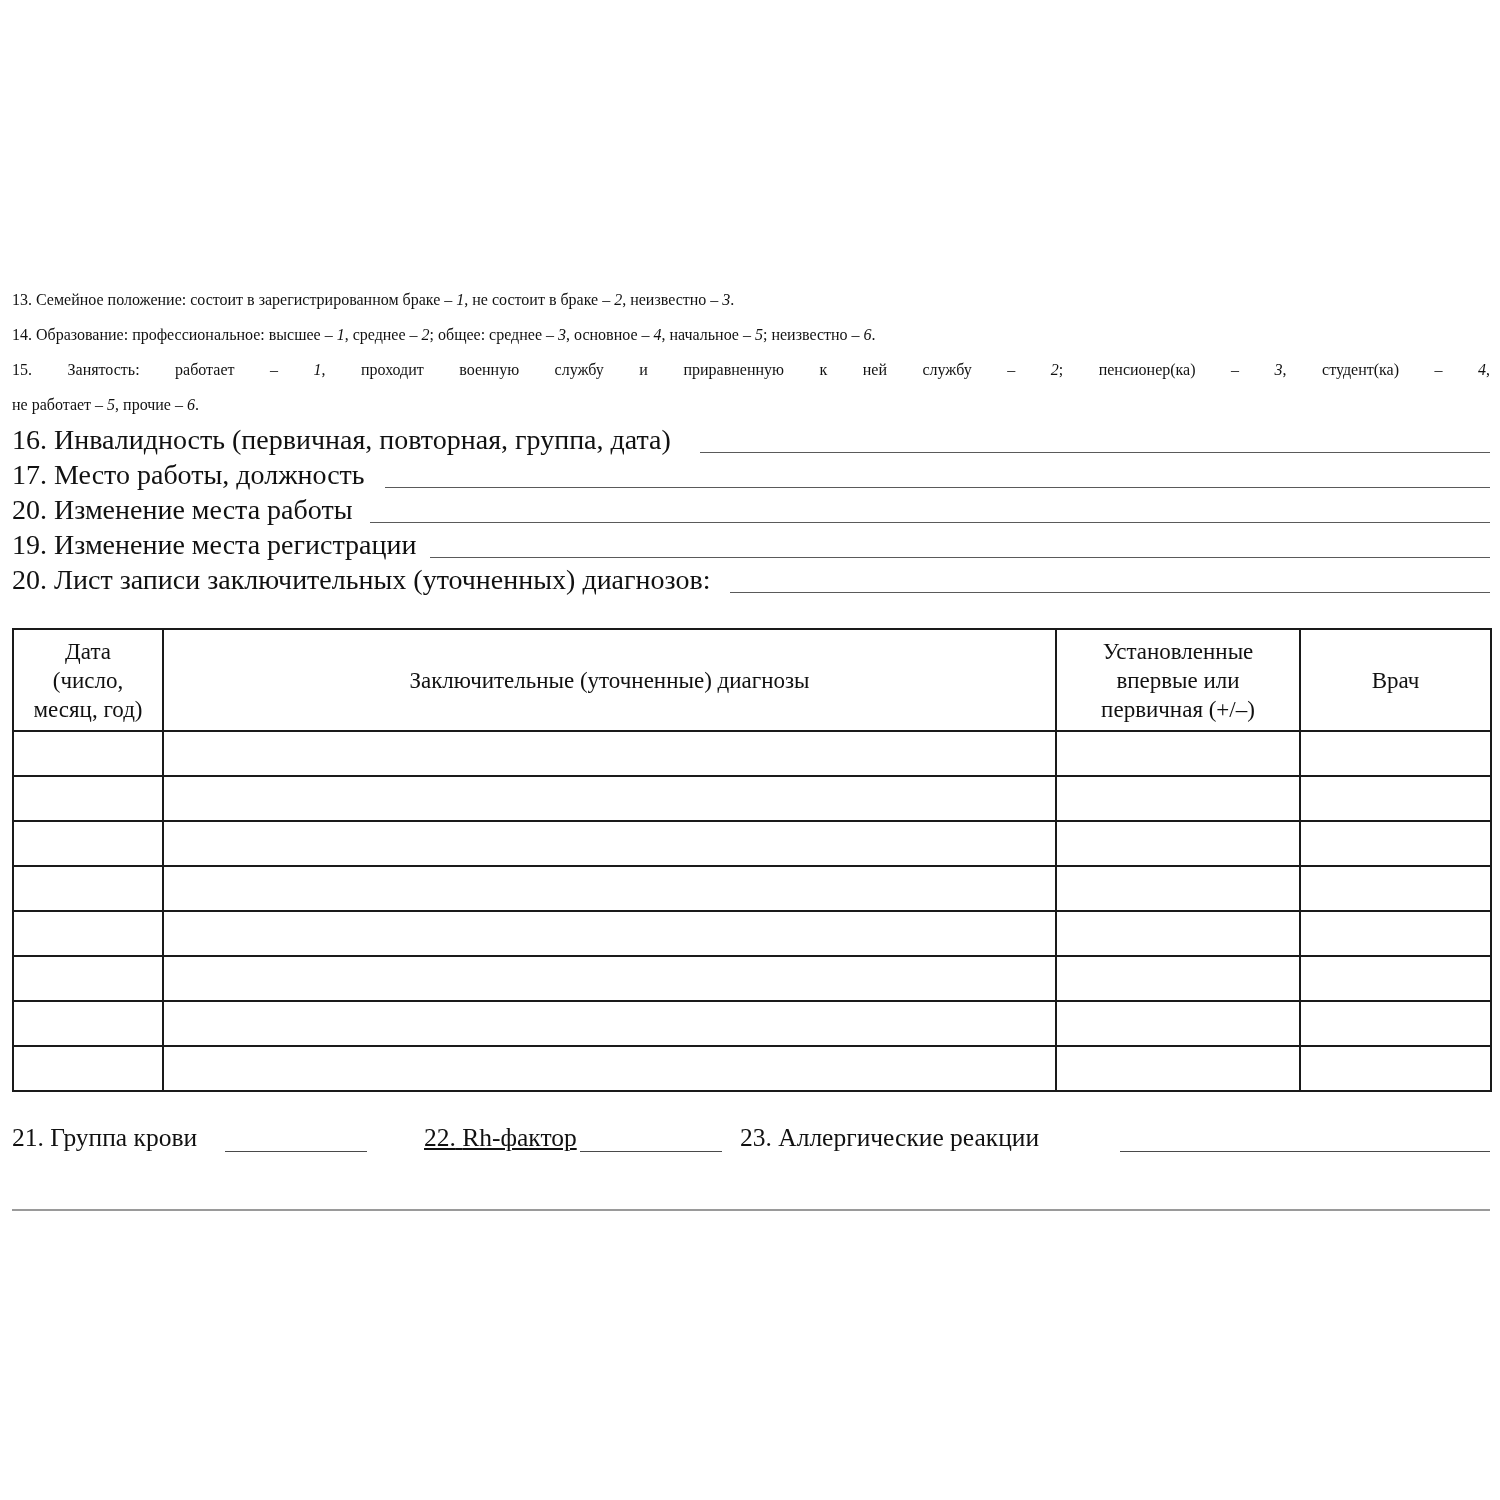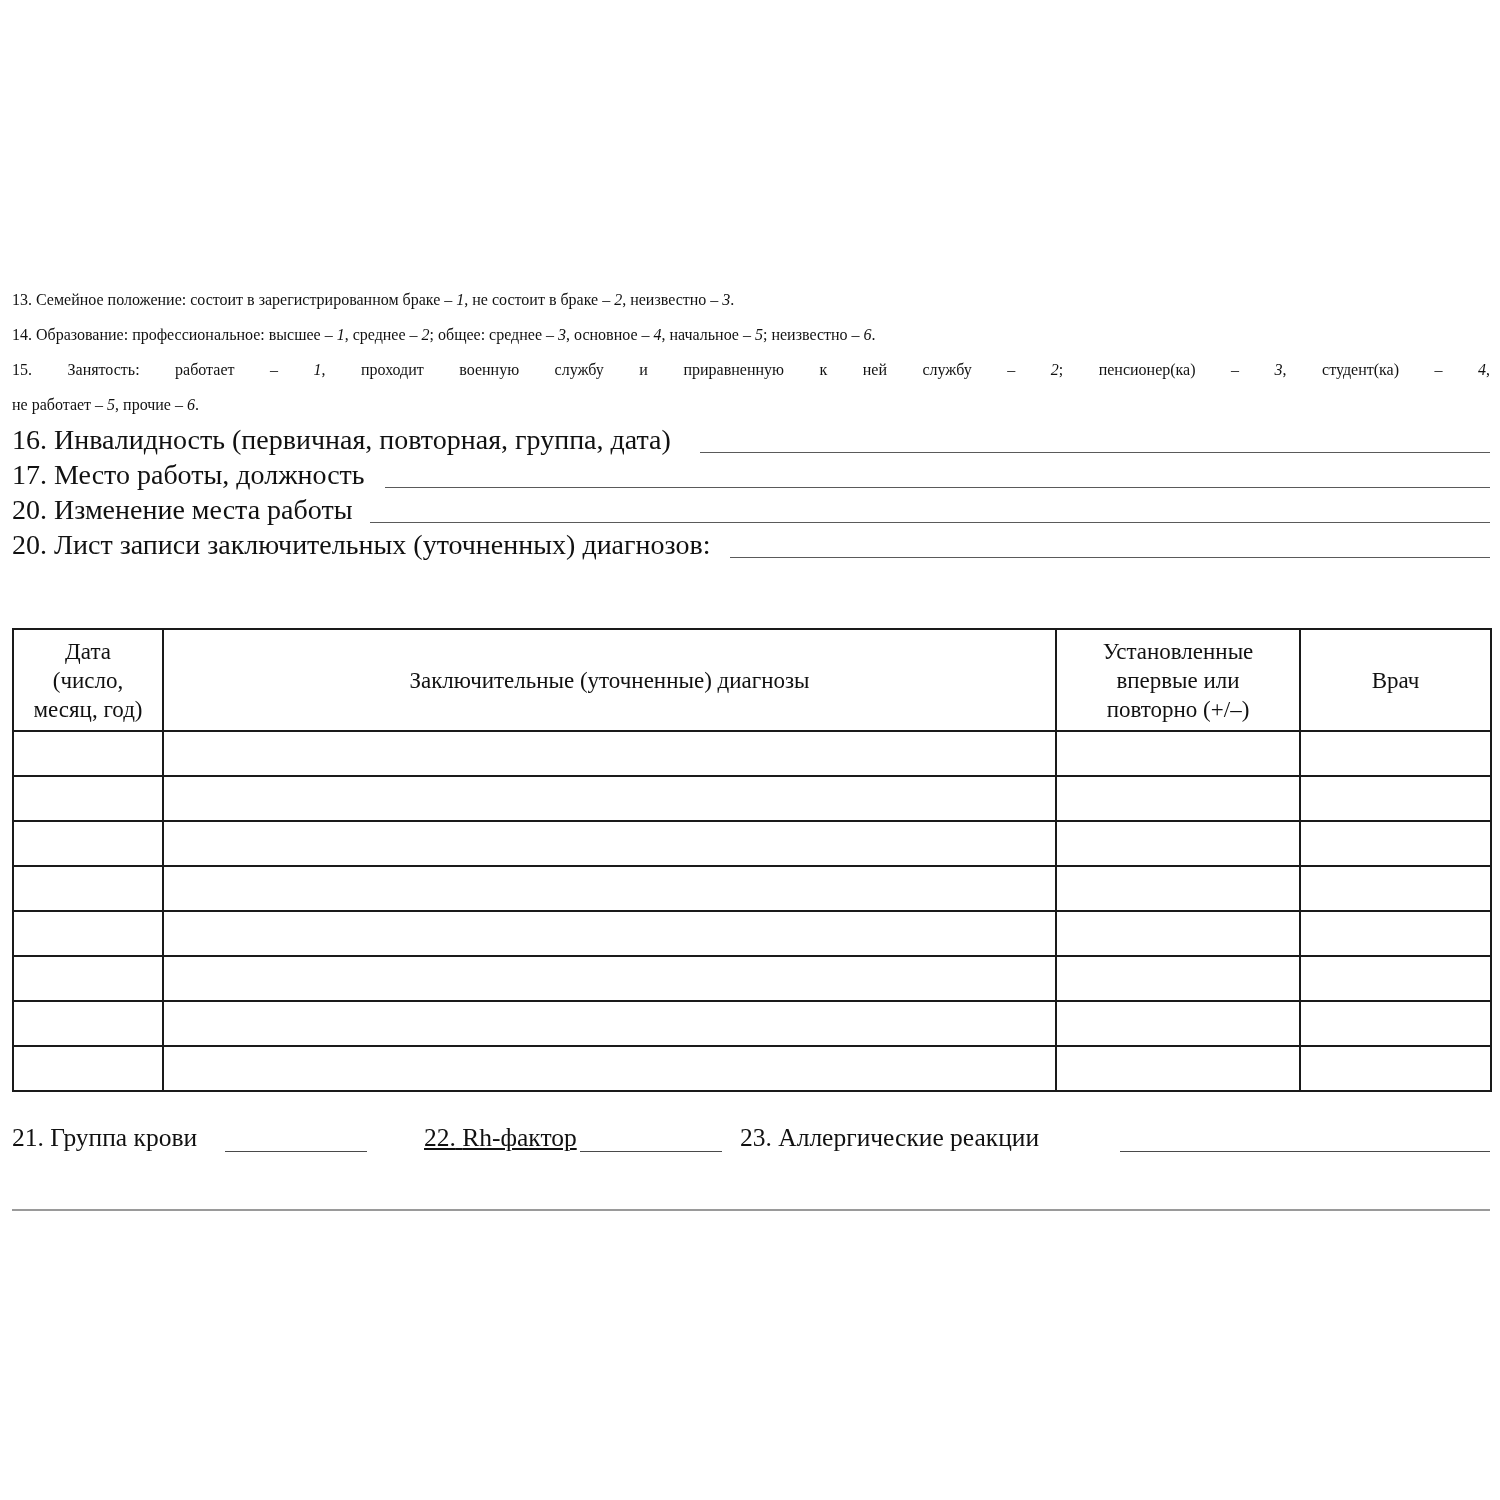--- a/index.html
+++ b/index.html
@@ -172,20 +172,25 @@
       <span class="label">Место работы, должность</span>
       <span class="rule" style="left:373px; right:0px;"></span>
     </div>
 
     <div class="fillrow">
       <span class="label">20.</span>
       <span class="label">Изменение места работы</span>
       <span class="rule" style="left:358px; right:0px;"></span>
     </div>
 
+    <div class="fillrow">
+      <span class="label">19.</span>
+      <span class="label">Изменение места регистрации</span>
+      <span class="rule" style="left:418px; right:0px;"></span>
+    </div>
 
     <div class="fillrow">
       <span class="label">20.</span>
       <span class="label">Лист записи заключительных (уточненных) диагнозов:</span>
       <span class="rule" style="left:718px; right:0px;"></span>
     </div>
 
   </div>
 
   <div class="tbl-wrap">
@@ -200,21 +205,21 @@
         <tr>
           <th>
             <div>Дата</div>
             <div>(число,</div>
             <div>месяц, год)</div>
           </th>
           <th>Заключительные (уточненные) диагнозы</th>
           <th>
             <div>Установленные</div>
             <div>впервые или</div>
-            <div>повторно (+/–)</div>
+            <div>первичная (+/–)</div>
           </th>
           <th>Врач</th>
         </tr>
       </thead>
       <tbody id="diag-body">
           <tr>
             <td></td>
             <td></td>
             <td></td>
             <td></td>

